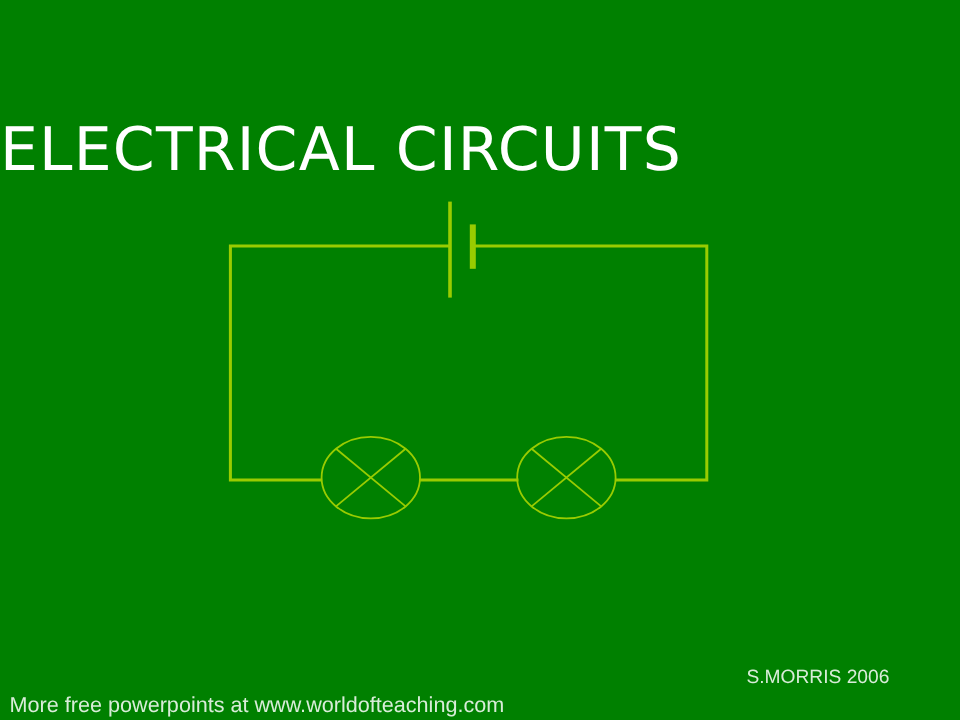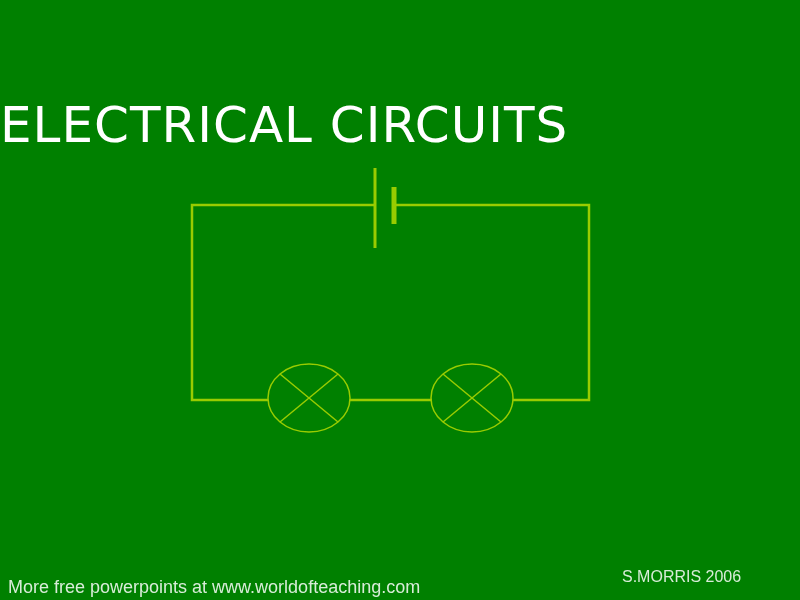--- a/index.html
+++ b/index.html
@@ -31,21 +31,21 @@
     .circuit {
       position: absolute;
       left: 0;
       top: 0;
       width: 800px;
       height: 600px;
     }
     .author {
       position: absolute;
       left: 622px;
-      top: 568px;
+      top: 556px;
       color: #d8ecd8;
       font-size: 16px;
     }
     .footer {
       position: absolute;
       left: 8px;
       top: 577px;
       color: #d8ecd8;
       font-size: 18px;
     }

